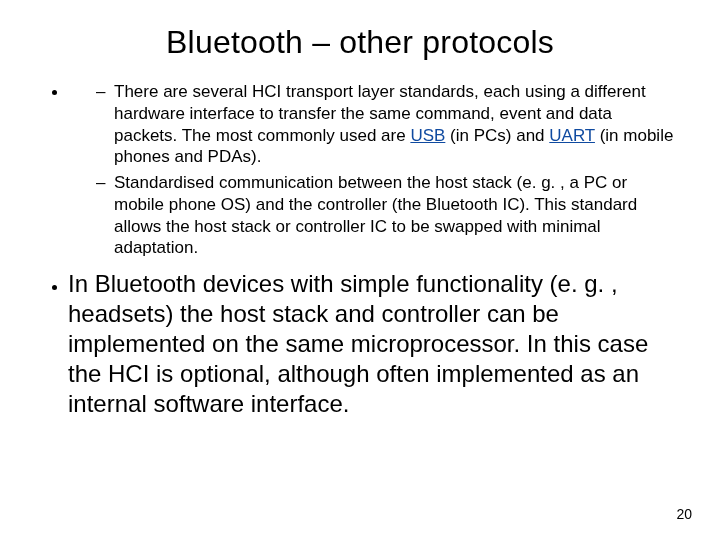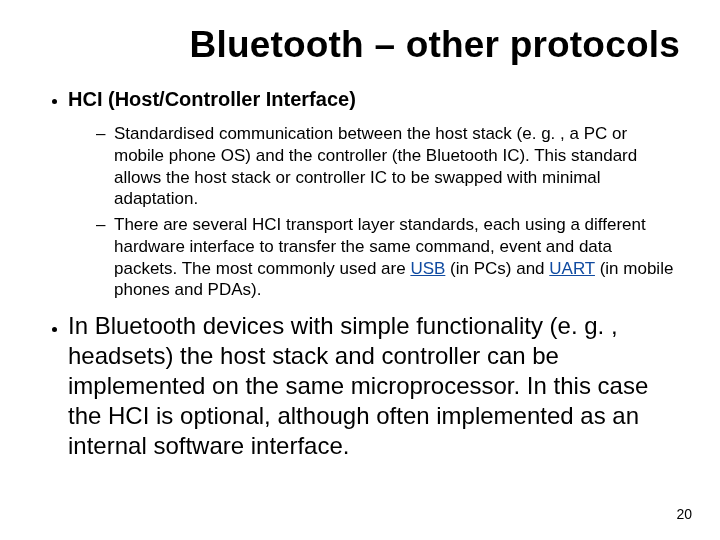--- a/index.html
+++ b/index.html
@@ -1,42 +1,41 @@
 <!DOCTYPE html>
 <html><head>
 <meta charset="utf-8">
 <style>
   * { margin: 0; padding: 0; box-sizing: border-box; }
   html, body { width: 720px; height: 540px; background: #fff; font-family: Arial, Helvetica, sans-serif; color: #000; }
   .slide { width: 720px; height: 540px; position: relative; padding: 24px 40px 0 40px; }
-  .title { font-size: 37px; font-weight: 700; text-align: right; margin-bottom: 20px; letter-spacing: 0.2px; }
+  .title { font-size: 32px; font-weight: 400; text-align: center; margin-bottom: 20px; letter-spacing: 0.2px; }
   ul.level1 { list-style: disc; padding-left: 28px; }
   ul.level1 > li { margin-bottom: 10px; }
   .b1-head { font-size: 20px; font-weight: 700; line-height: 1.35; }
   .b1-body { font-size: 24px; font-weight: 400; line-height: 1.25; }
   ul.level2 { list-style: none; padding-left: 28px; margin-top: 10px; }
   ul.level2 > li { font-size: 17px; line-height: 1.28; margin-bottom: 4px; position: relative; padding-left: 18px; }
   ul.level2 > li::before { content: "–"; position: absolute; left: 0; top: 0; }
   .lnk { color: #0f4aa0; text-decoration: underline; cursor: pointer; }
   .pagenum { position: absolute; right: 28px; bottom: 18px; font-size: 14px; color: #000; }
 </style>
 </head>
 <body>
 
 <div class="slide">
   <h1 class="title">Bluetooth – other protocols</h1>
 
   <ul class="level1">
     <li>
-      <span class="b1-head">HCI (Host/Controller Interface)</span>
       <ul class="level2">
-        <li>Standardised communication between the host stack (e. g. , a PC or mobile phone OS) and the controller (the Bluetooth IC). This standard allows the host stack or controller IC to be swapped with minimal adaptation.</li>
         <li>
           <span>There are several HCI transport layer standards, each using a different hardware interface to transfer the same command, event and data packets. The most commonly used are </span><span class="lnk">USB</span><span> (in PCs) and </span><span class="lnk">UART</span><span> (in mobile phones and PDAs).</span>
         </li>
+        <li>Standardised communication between the host stack (e. g. , a PC or mobile phone OS) and the controller (the Bluetooth IC). This standard allows the host stack or controller IC to be swapped with minimal adaptation.</li>
       </ul>
     </li>
     <li>
       <span class="b1-body">In Bluetooth devices with simple functionality (e. g. , headsets) the host stack and controller can be implemented on the same microprocessor. In this case the HCI is optional, although often implemented as an internal software interface.</span>
     </li>
   </ul>
 
   <div class="pagenum">20</div>
 </div>
 

